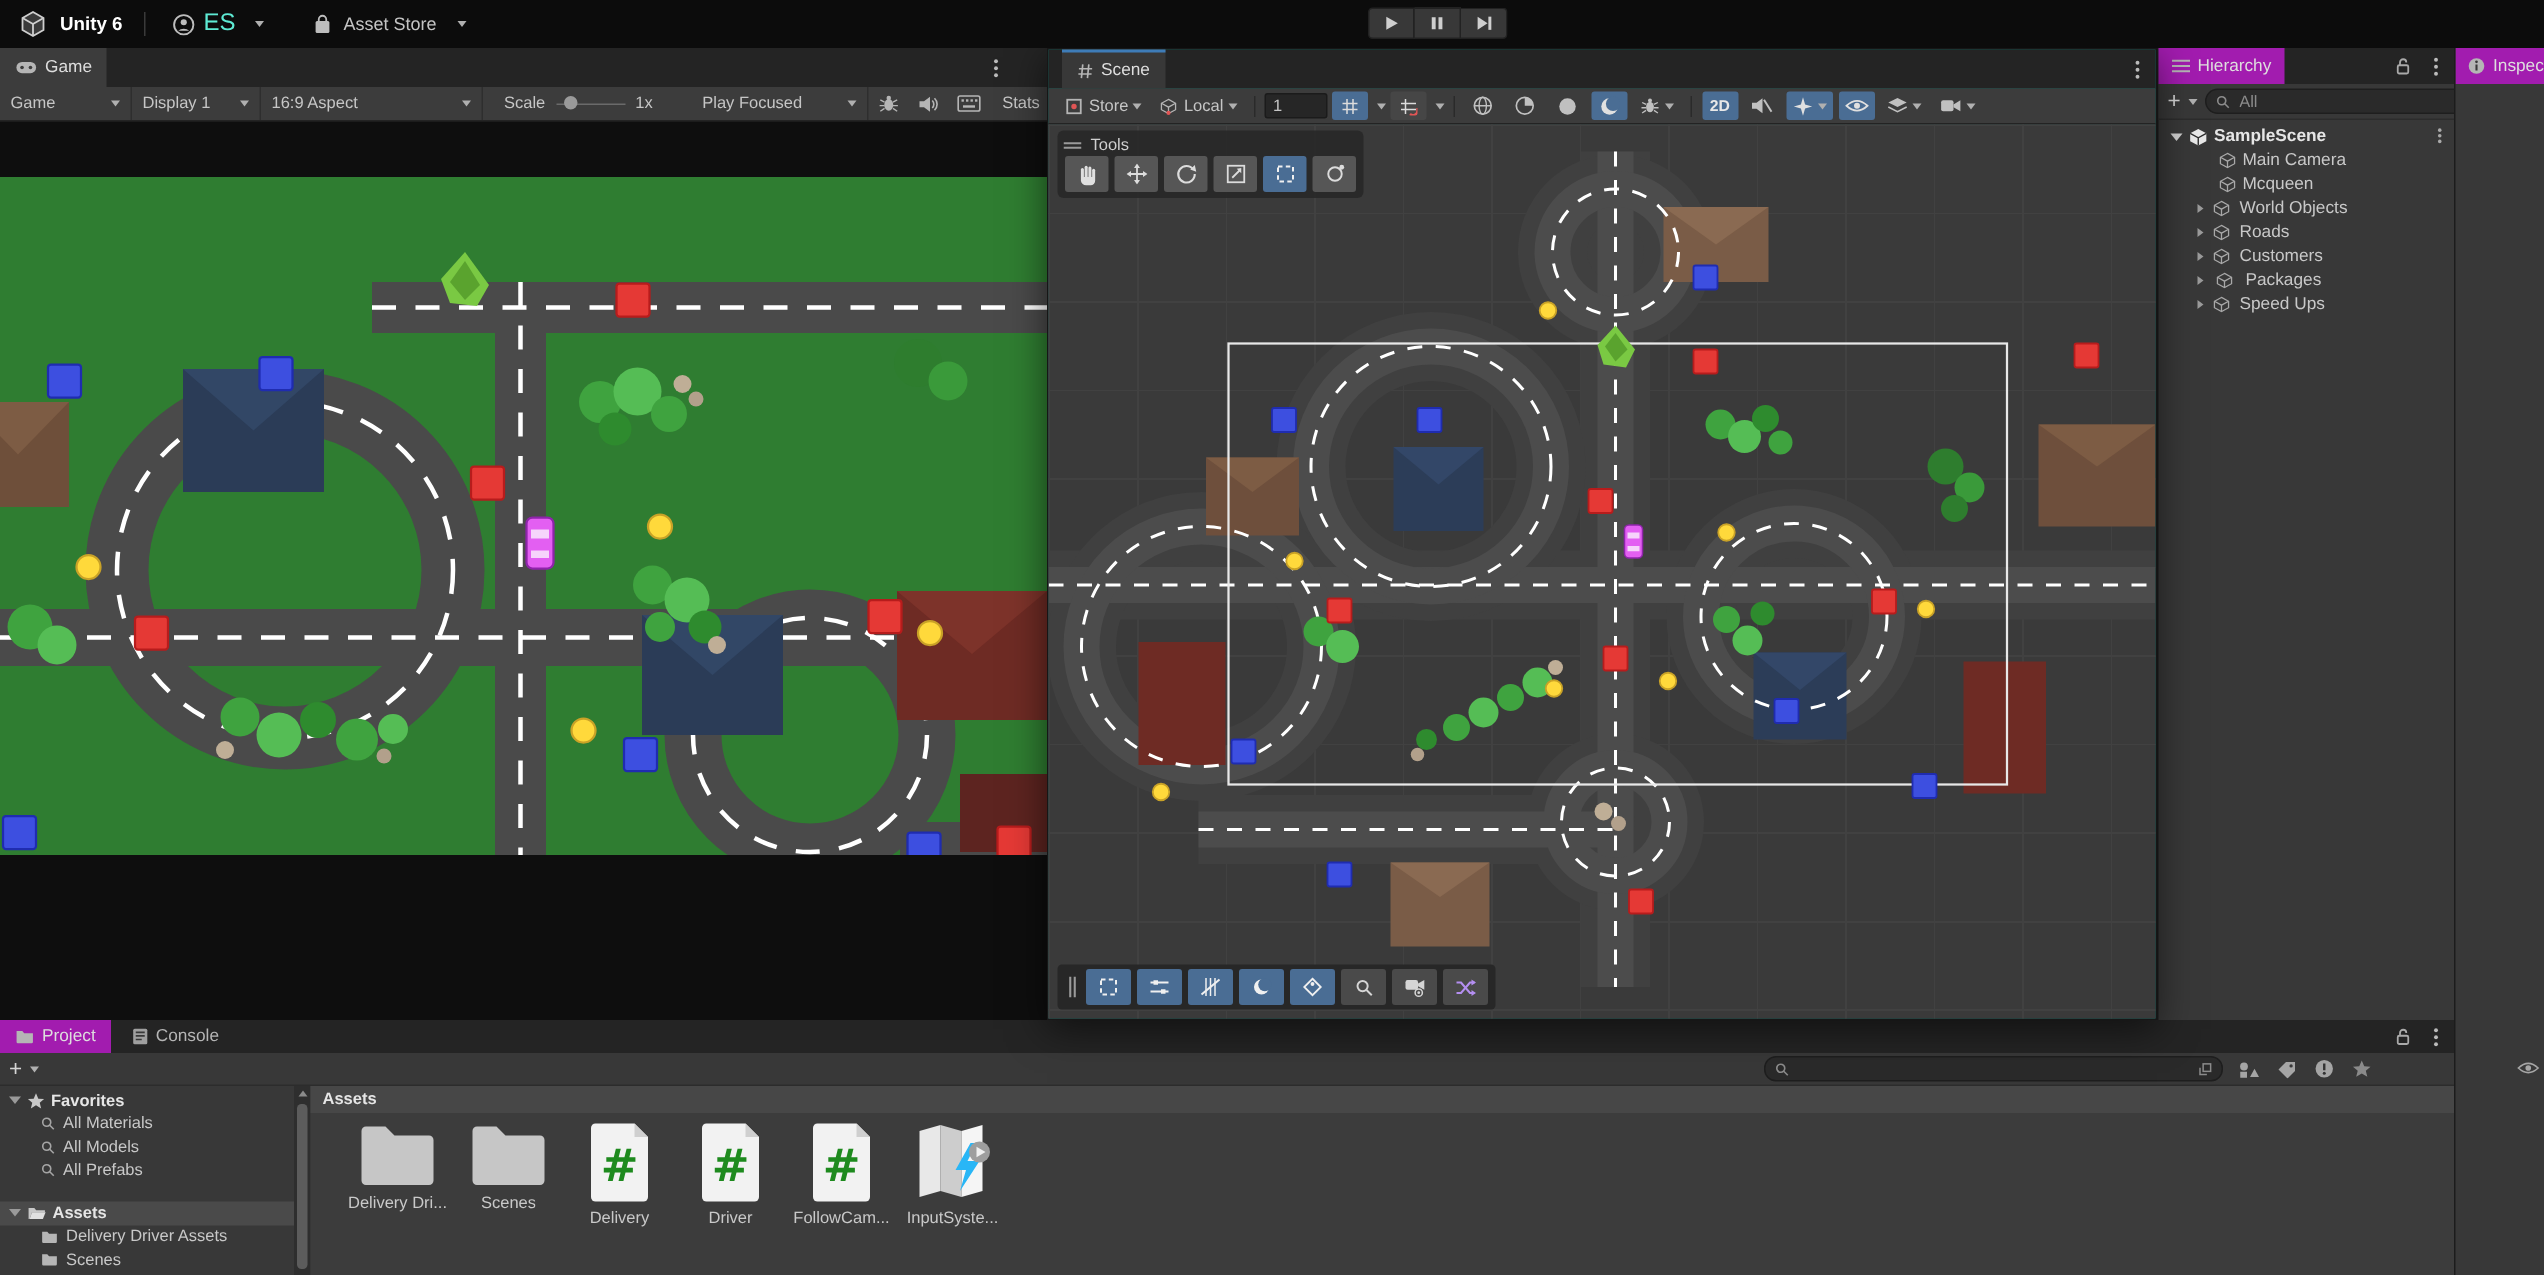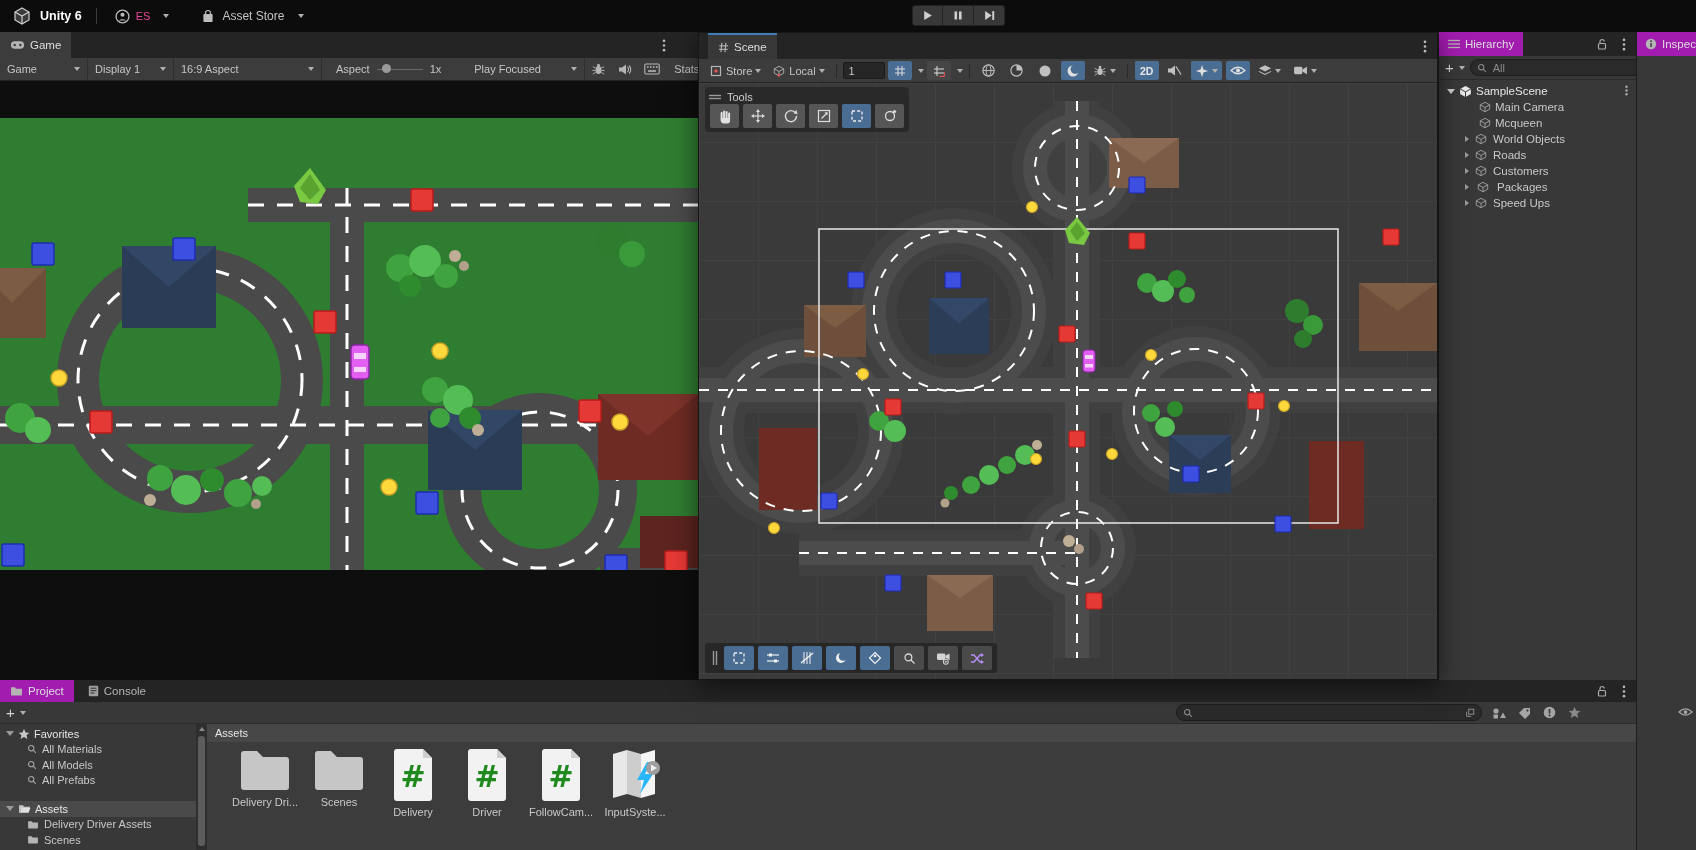--- a/index.html
+++ b/index.html
@@ -18,21 +18,21 @@
   .tri-d{width:0;height:0;border-left:4px solid transparent;border-right:4px solid transparent;border-top:5px solid #cfcfcf}
   .ib{display:flex;align-items:center;justify-content:center;height:100%;padding:0 6px}
   .sep{width:1px;height:14px;background:#2a2a2a;margin:0 4px;flex:0 0 auto}
   .tbtn{display:flex;align-items:center;justify-content:center;height:19px;min-width:24px;border-radius:2px;margin:0 1px;padding:0 4px;background:#464646}
   .tbtn.on{background:#4a6d94}
   .searchbox{display:flex;align-items:center;gap:4px;background:#2a2a2a;border:1px solid #1e1e1e;border-radius:9px;padding:0 6px;height:17px}
   .searchbox input{background:transparent;border:0;outline:0;color:#cfcfcf;font-size:11px;flex:1;min-width:0;font-family:"Liberation Sans",sans-serif}
   .searchbox input::placeholder{color:#8b8b8b}
   .hrow{display:flex;align-items:center;height:16px;font-size:11.5px;gap:4px;white-space:nowrap}
   .prow{display:flex;align-items:center;height:15.5px;font-size:11px;gap:5px;white-space:nowrap}
-  .bold{font-weight:normal;color:#e6e6e6}
+  .bold{font-weight:bold;color:#e6e6e6}
   .asset-item{width:72px;display:flex;flex-direction:column;align-items:center;flex:0 0 auto}
   .asset-item .lbl{font-size:11px;color:#c9c9c9;margin-top:4px;max-width:72px;overflow:hidden;text-overflow:ellipsis;white-space:nowrap;text-align:center}
   .playbtn{width:31px;height:21px;background:#383838;border:1px solid #222;display:flex;align-items:center;justify-content:center}
   .playbtn:first-child{border-radius:3px 0 0 3px}
   .playbtn:last-child{border-radius:0 3px 3px 0}
   svg{display:block}
 </style>
 </head>
 <body>
 
@@ -46,21 +46,21 @@
   <span style="color:#fff;font-weight:bold;font-size:12.5px;margin-left:8px">Unity 6</span>
   <div style="width:1px;height:16px;background:#3a3a3a;margin:0 14px"></div>
   <div class="row" style="gap:6px;padding:0 4px">
     <span>
       <svg width="15" height="15" viewBox="0 0 14 14">
           <circle cx="7" cy="7" r="6" fill="none" stroke="#bdbdbd" stroke-width="1.2"></circle>
           <circle cx="7" cy="5.4" r="1.9" fill="#bdbdbd"></circle>
           <path d="M3.6 10.8 a4.4 3.4 0 0 1 6.8 0" fill="#bdbdbd"></path>
         </svg>
     </span>
-    <span style="font-size:11px;color:#ec4899">ES</span>
+    <span style="font-size:16px;color:#5eead4">ES</span>
     <span class="caret"></span>
   </div>
   <div class="row" style="gap:7px;margin-left:28px">
     <span>
       <svg width="14" height="15" viewBox="0 0 14 15">
           <path d="M4.5 5.5 V4 a2.5 2.5 0 0 1 5 0 V5.5" stroke="#bdbdbd" stroke-width="1.2" fill="none"></path>
           <rect x="2.4" y="5" width="9.2" height="8" rx="1" fill="#bdbdbd"></rect>
         </svg>
     </span>
     <span style="font-size:12px;color:#c4c4c4">Asset Store</span>
@@ -115,21 +115,21 @@
       </div>
     <div class="dd" style="width:86px">
         <span>Display 1</span>
         <span class="caret"></span>
       </div>
     <div class="dd" style="width:148px">
         <span>16:9 Aspect</span>
         <span class="caret"></span>
       </div>
     <div class="row" style="margin-left:14px;gap:7px">
-      <span>Aspect</span>
+      <span>Scale</span>
       <span class="row" style="position:relative;width:46px;height:10px">
         <span style="position:absolute;left:0;top:4.5px;width:46px;height:1.5px;background:#6a6a6a"></span>
         <span style="position:absolute;left:5px;top:0;width:9px;height:9px;border-radius:50%;background:#9a9a9a"></span>
       </span>
       <span>1x</span>
     </div>
     <div class="dd" style="width:118px;margin-left:26px">
         <span>Play Focused</span>
         <span class="caret"></span>
       </div>

